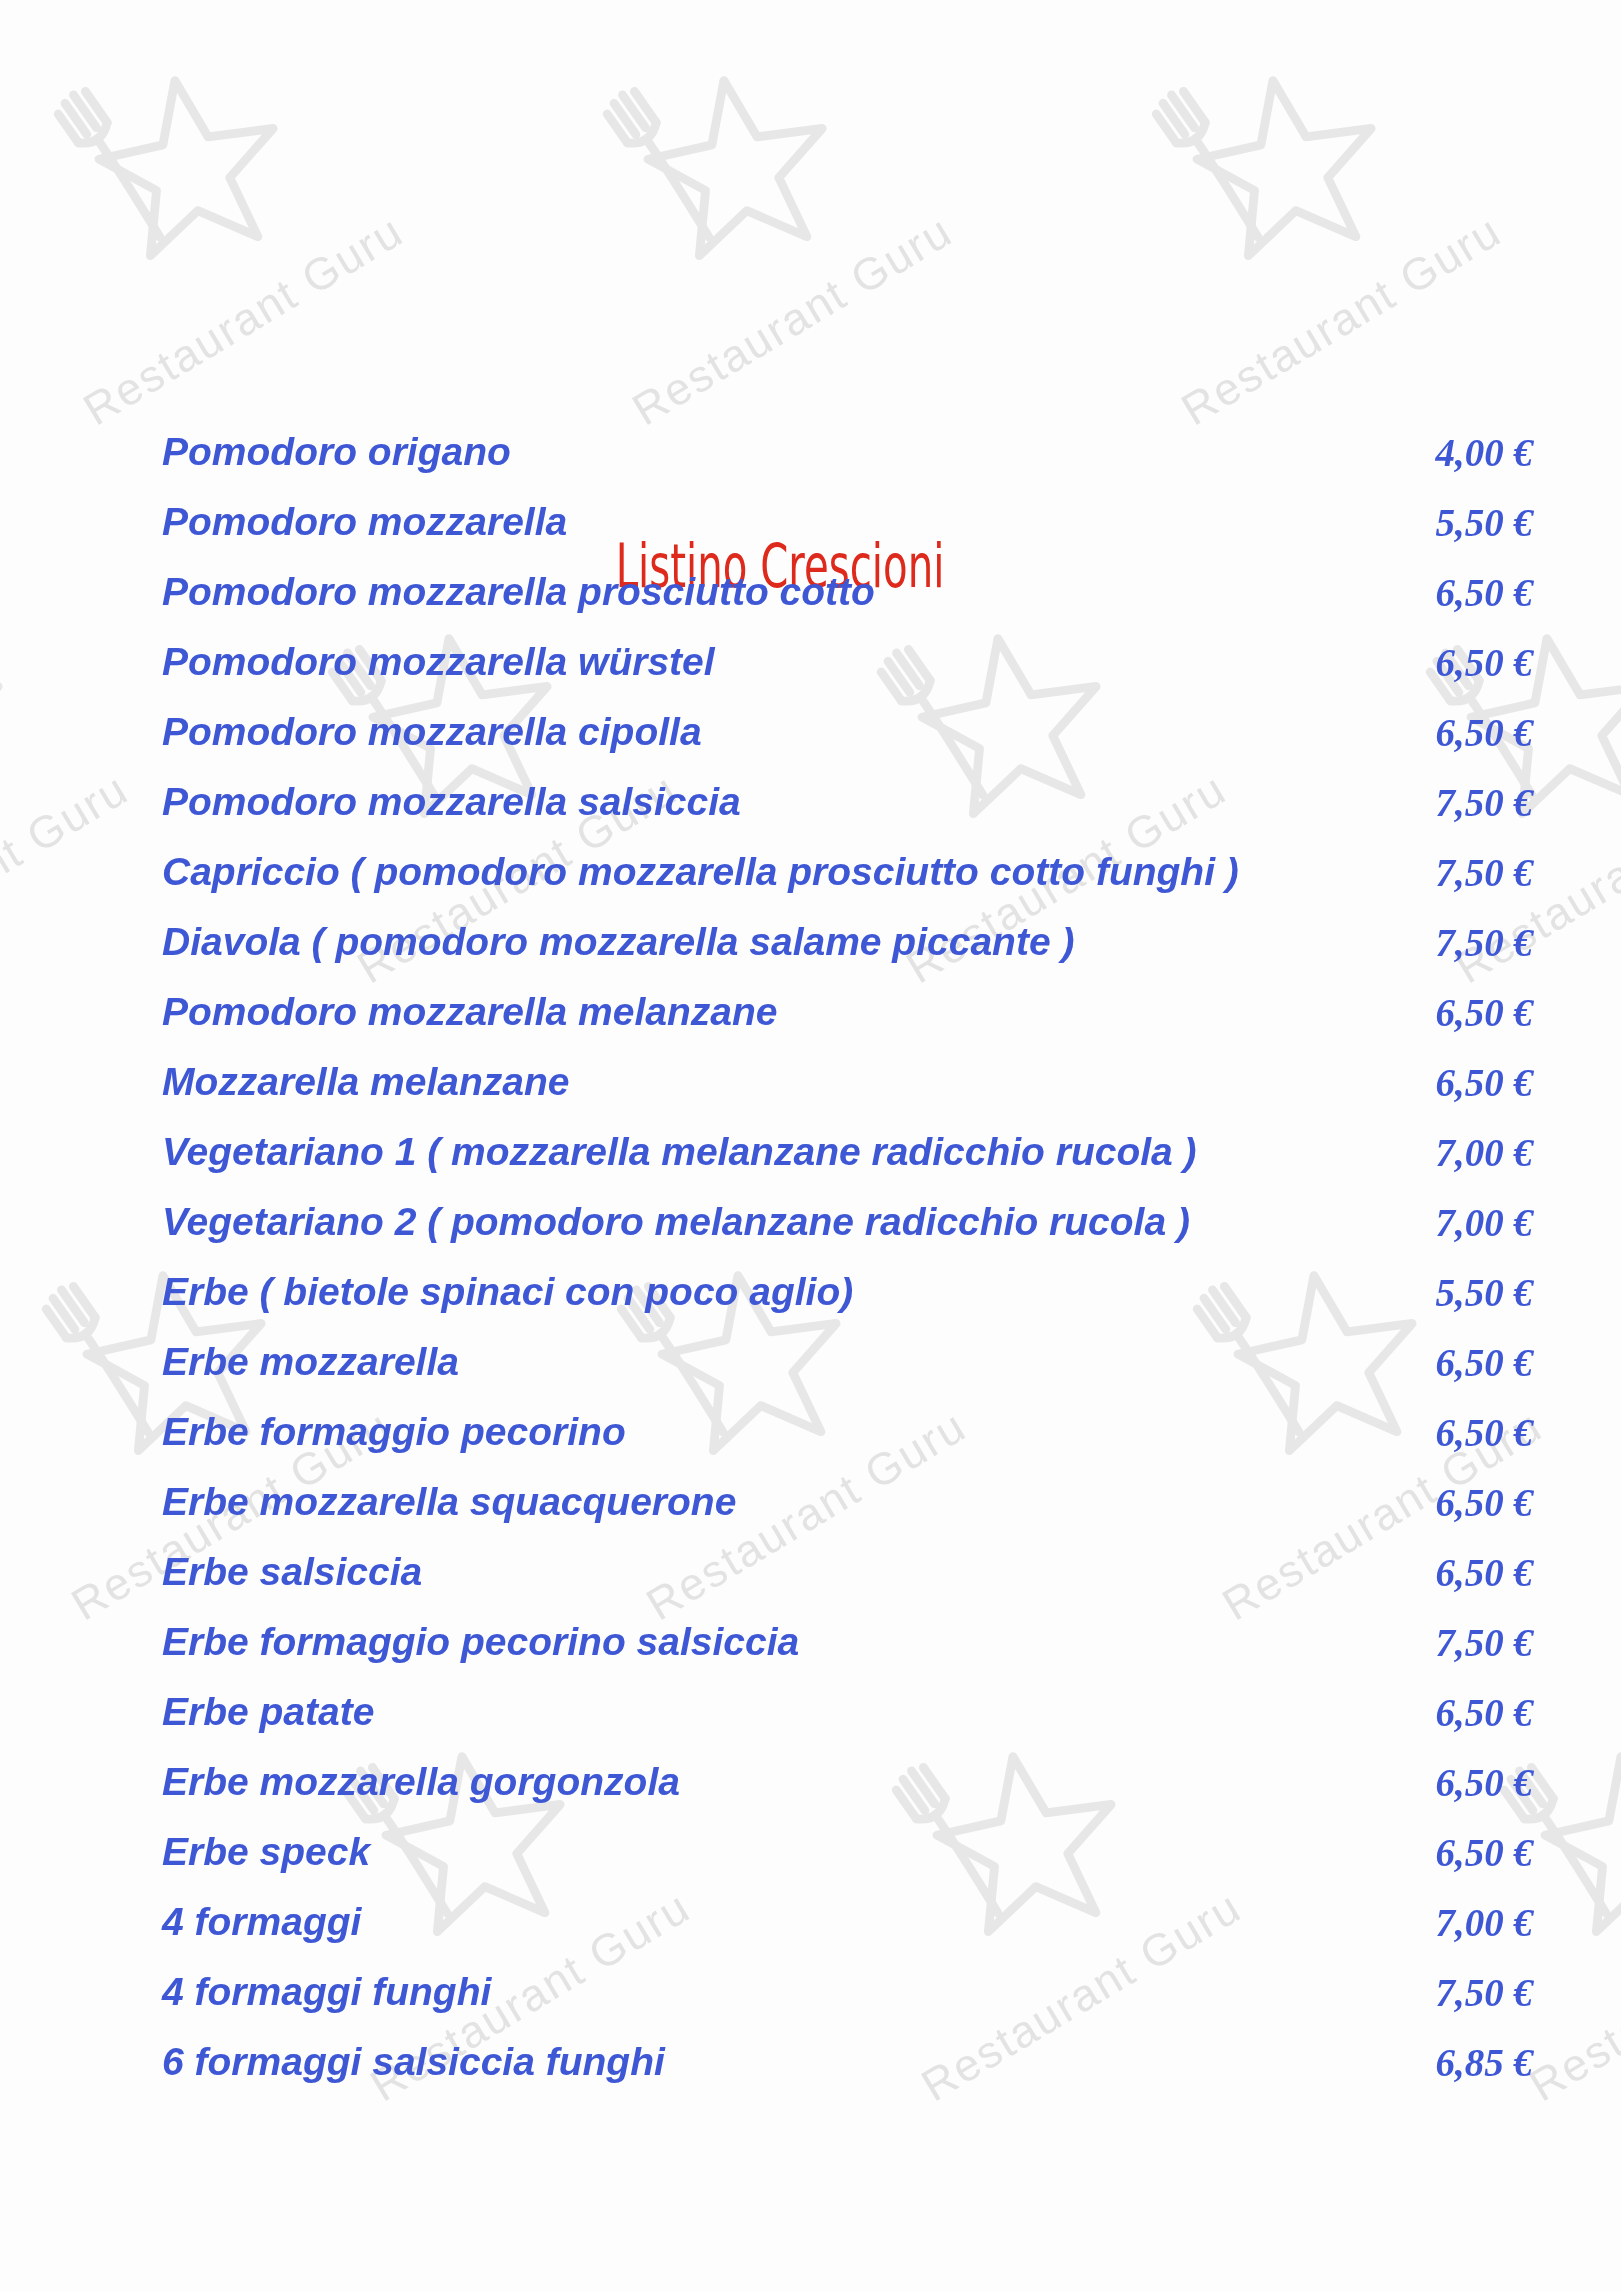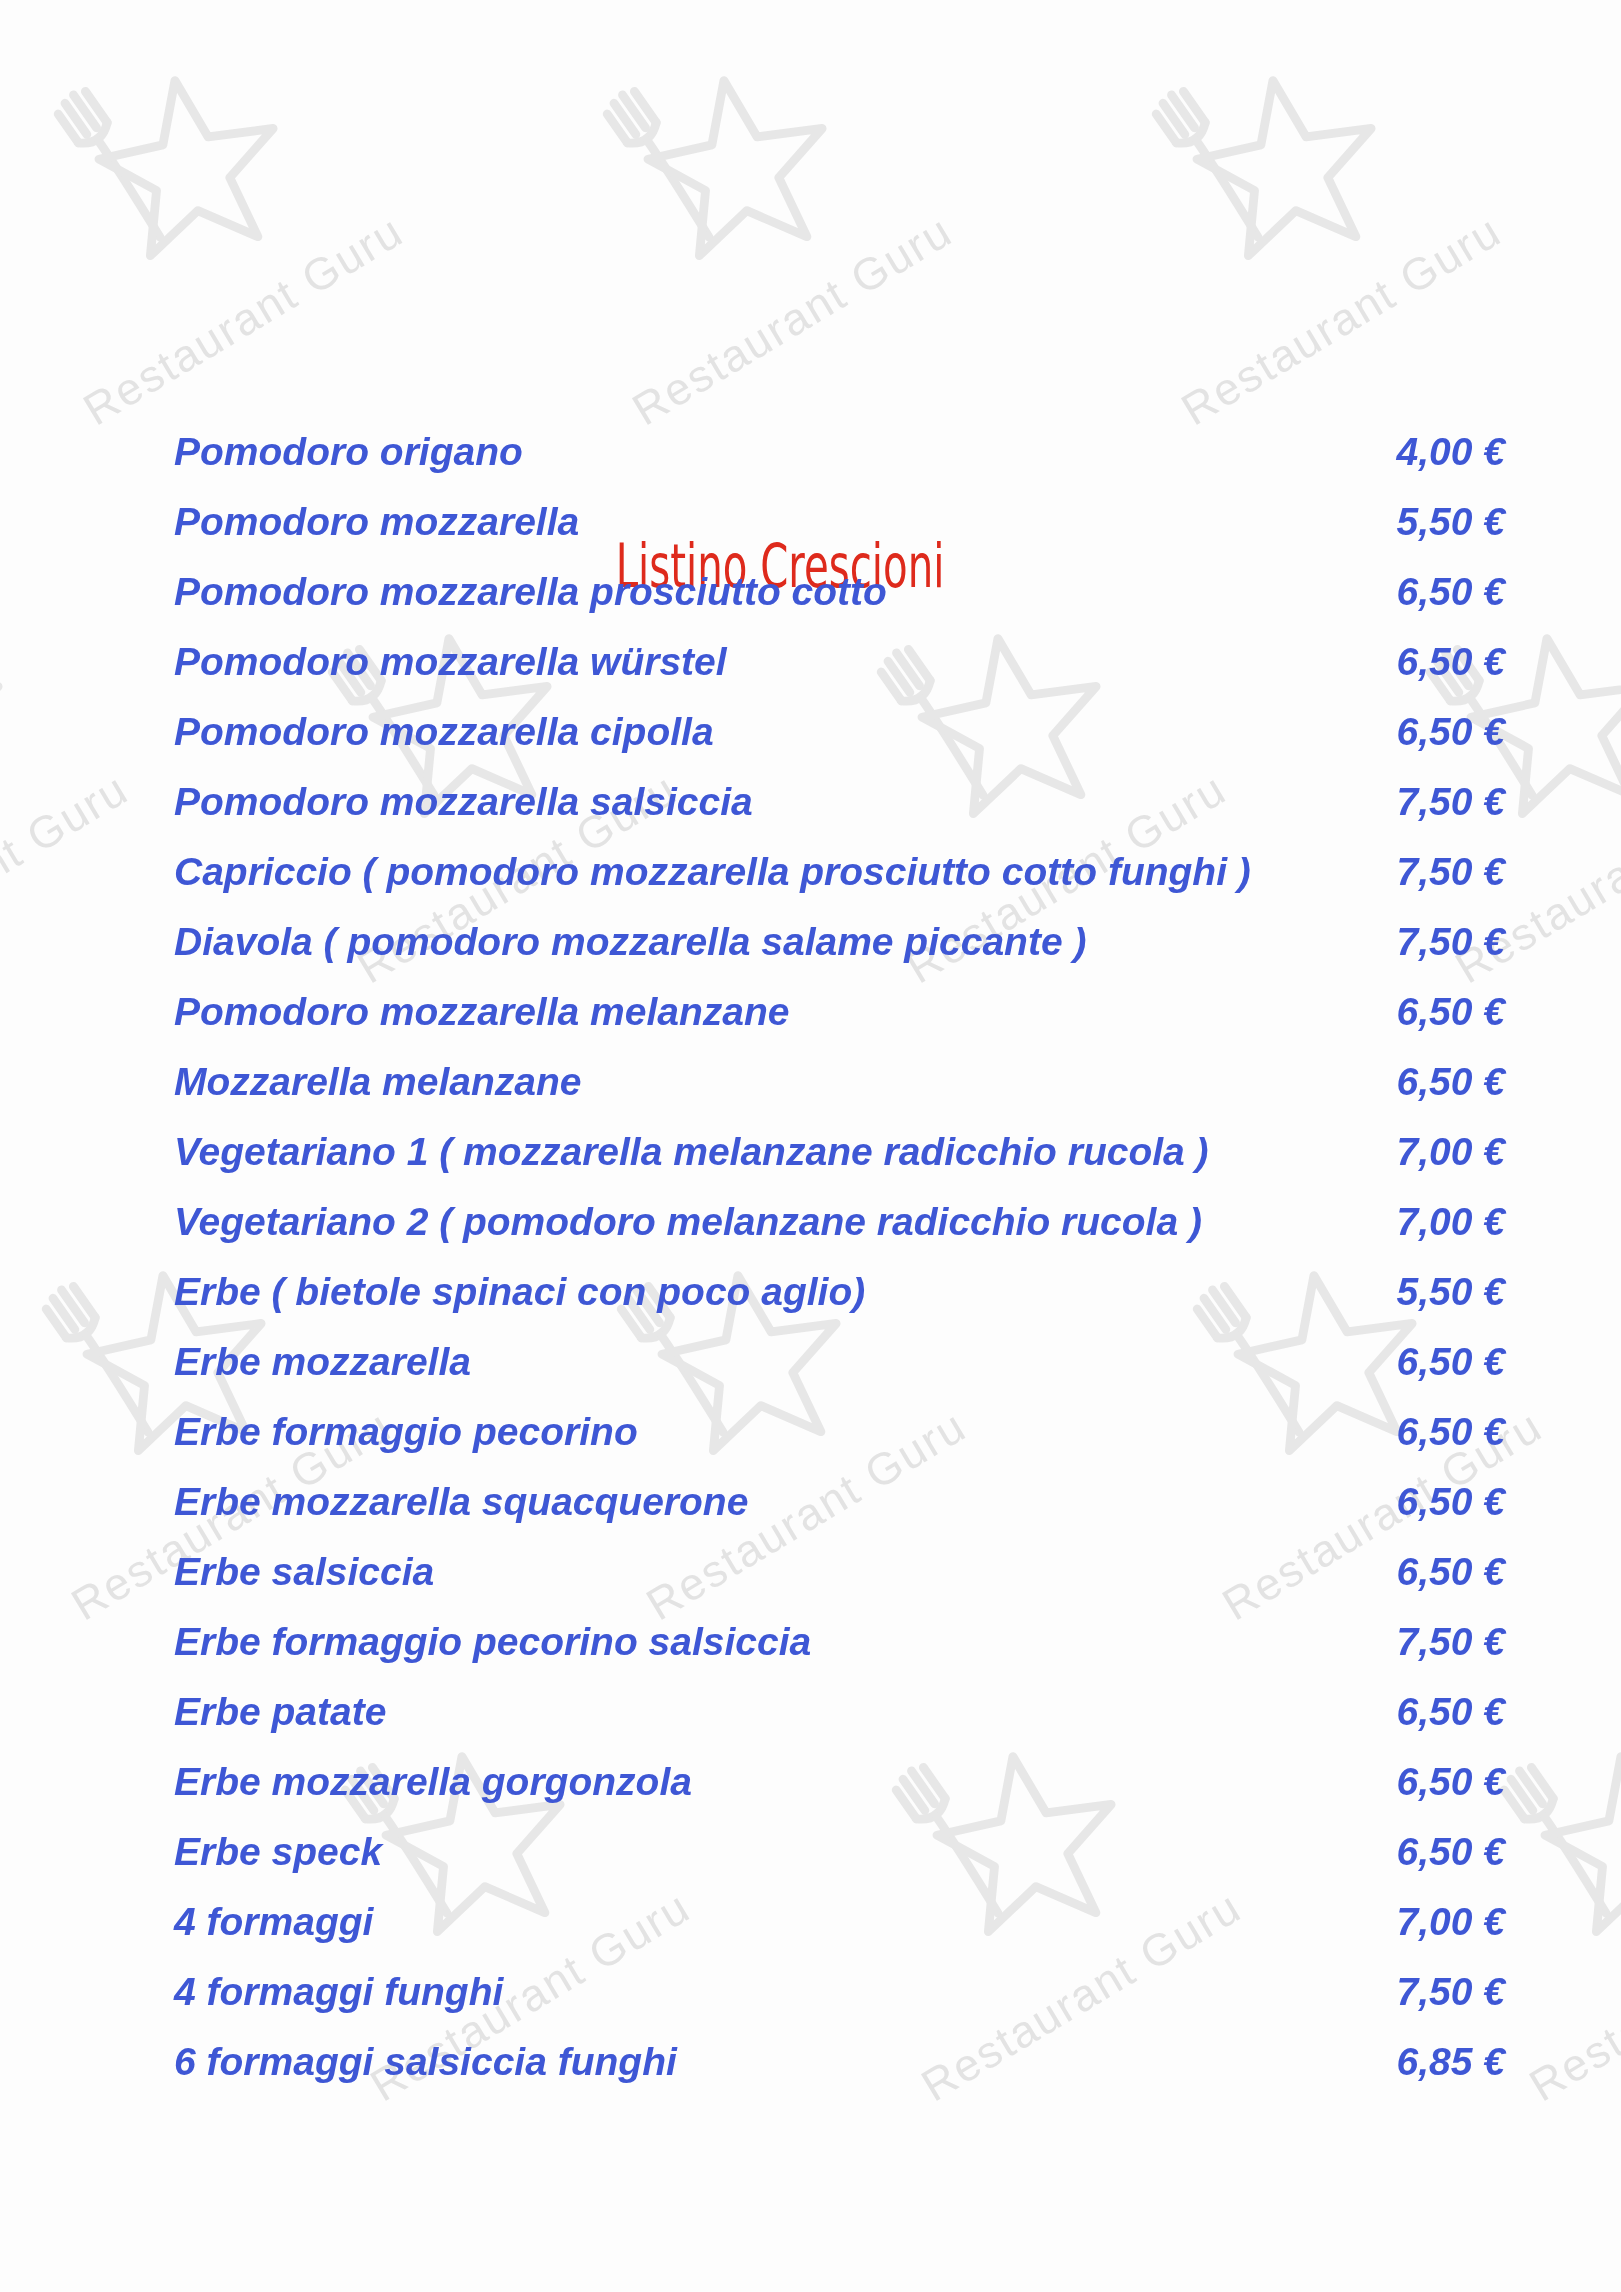--- a/index.html
+++ b/index.html
@@ -55,31 +55,30 @@
   .menu{
     position:absolute;
     top:417px;left:0;right:0;
     z-index:1;
   }
   .menu-row{
     height:70px;
     display:flex;
     align-items:center;
     justify-content:space-between;
-    padding:0 116px 0 162px;
-    margin-left:12px;
+    padding:0 88px 0 162px;
   }
   .item-name,.item-price{
     font-size:39px;
     font-weight:700;
     font-style:italic;
     color:var(--item-color);
     white-space:nowrap;
   }
-  .item-price{text-align:left;}
+  .item-price{text-align:left;font-family:Liberation Serif, serif;}
 </style>
 </head>
 <body>
 
 <div class="page">
 
   <div class="wm-layer" id="wm-layer">
       <div class="wm" style="left: 59px; top: 69px;">
         <svg width="225" height="216" viewBox="0 0 230 220" fill="none">
           <g stroke="var(--wm-line)" stroke-width="9" stroke-linecap="round" stroke-linejoin="round">

